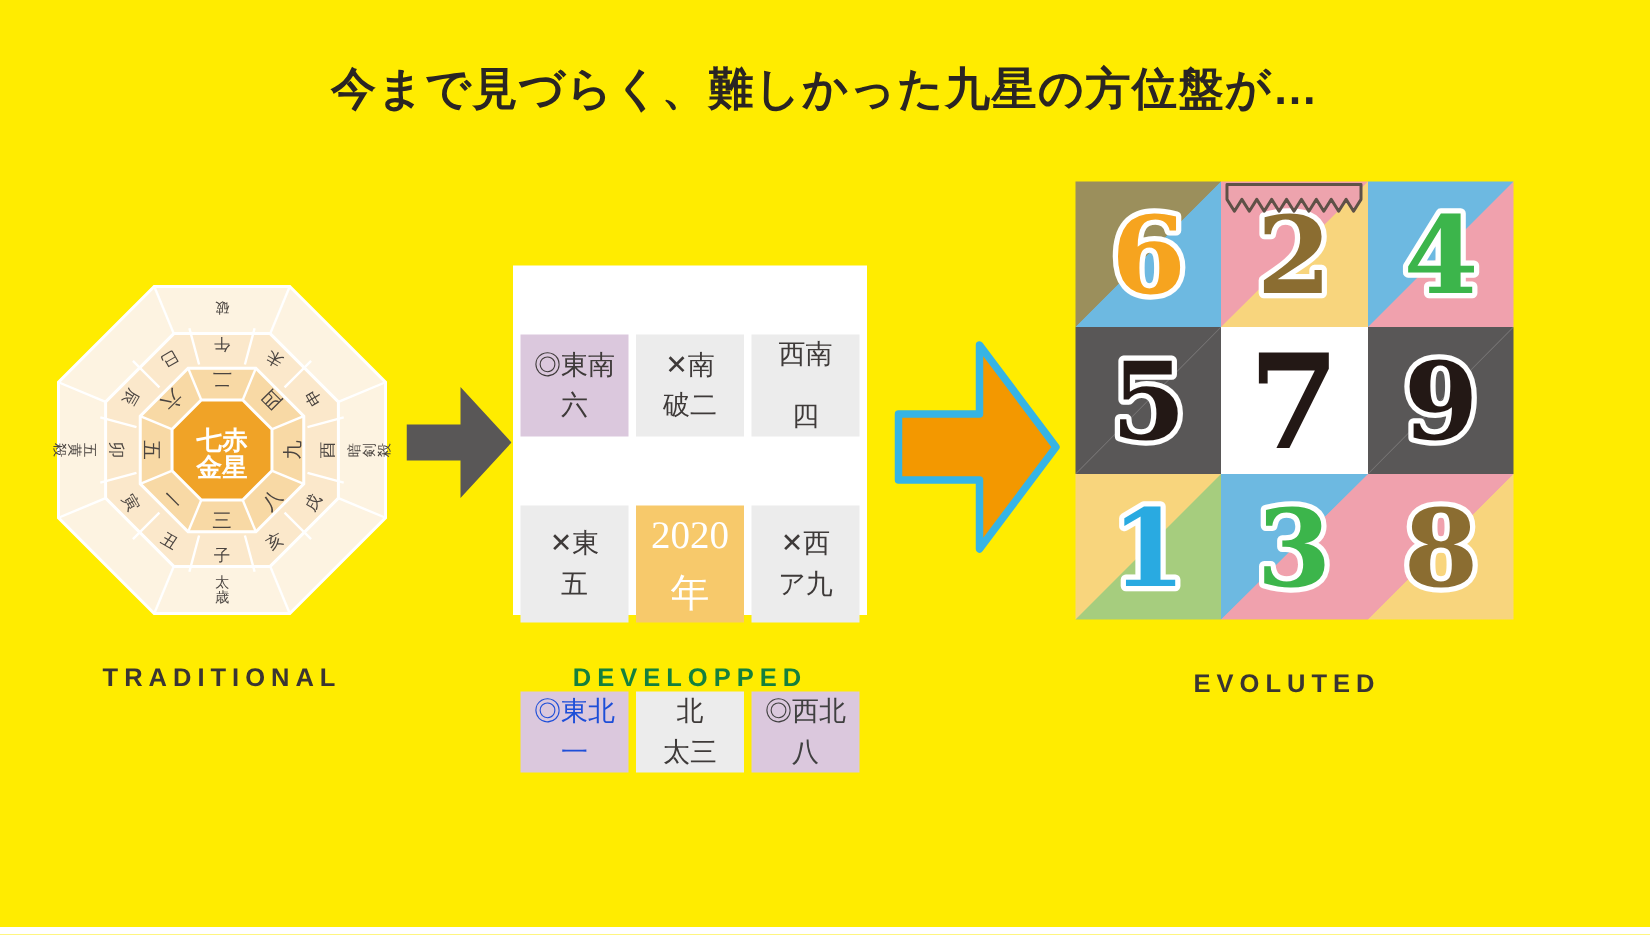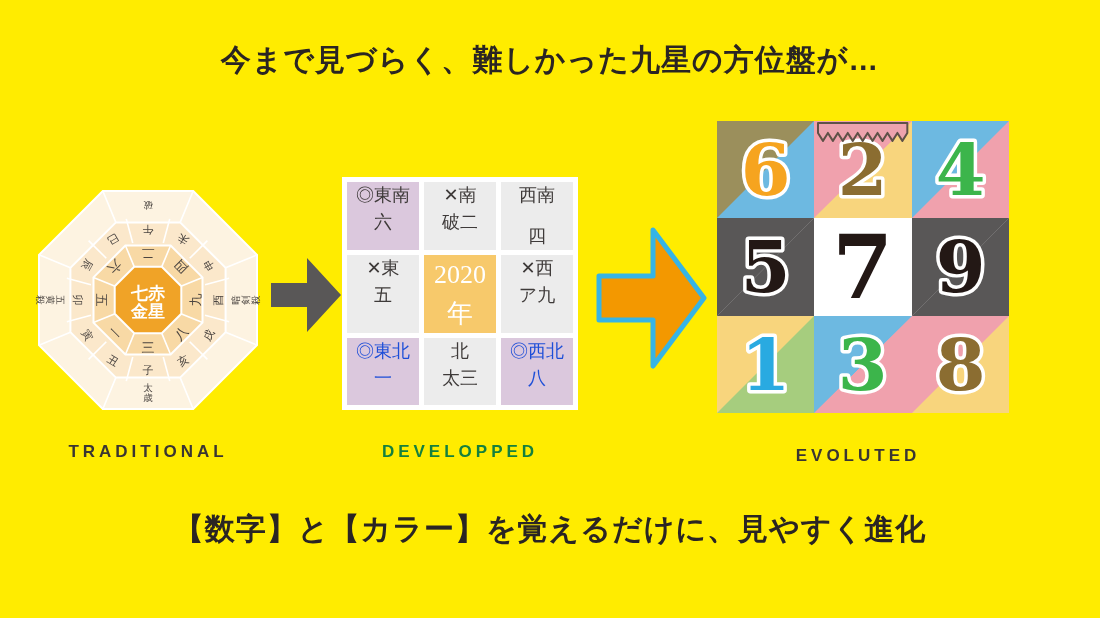--- a/index.html
+++ b/index.html
@@ -12,22 +12,22 @@
   #headline-bottom{top:511px;}
   .panel-label{position:absolute;text-align:center;font-weight:bold;
                font-size:17px;letter-spacing:4px;}
   #octagon-wrap{position:absolute;left:28px;top:180px;width:240px;height:240px;}
   #label-traditional{left:28px;width:240px;top:442px;}
   #arrow1{position:absolute;left:271px;top:258px;width:70px;height:74px;}
   #dev-grid{position:absolute;left:342px;top:177px;width:226px;height:223px;
             background:#ffffff;padding:5px;display:grid;
             grid-template-columns:repeat(3,1fr);grid-template-rows:repeat(3,1fr);gap:5px;}
   #label-developped{left:342px;width:236px;top:442px;}
-  .dev-cell{display:flex;flex-direction:column;align-items:center;
-            font-size:18px;line-height:1.5;text-align:center;}
+  .dev-cell{display:flex;flex-direction:column;align-items:center;justify-content:center;
+            font-size:18px;line-height:1.5;text-align:center;margin-top:41px;}
   .dev-cell.center-cell{font-size:26px;font-family:Liberation Serif, serif;}
   #arrow2{position:absolute;left:596px;top:227px;width:111px;height:142px;}
   #evo-grid{position:absolute;left:717px;top:121px;width:292px;height:292px;
             display:grid;grid-template-columns:repeat(3,1fr);grid-template-rows:repeat(3,1fr);}
   .evo-cell{position:relative;}
   .evo-cell svg.num{position:absolute;inset:0;width:100%;height:100%;}
   .evo-cell svg.ribbon{position:absolute;left:0;top:0;width:100%;}
   #label-evoluted{left:712px;width:292px;top:446px;}
   #bottom-strip{position:absolute;left:0;bottom:0;width:1100px;height:5px;background:#ffffff;}
 </style>
@@ -178,21 +178,21 @@
         <div>ア九</div>
       </div>
       <div class="dev-cell" style="background: rgb(219, 200, 221); color: #1d4ed8;">
         <div>◎東北</div>
         <div>一</div>
       </div>
       <div class="dev-cell" style="background: rgb(236, 236, 236); color: rgb(62, 58, 57);">
         <div>北</div>
         <div>太三</div>
       </div>
-      <div class="dev-cell" style="background: rgb(219, 200, 221); color: #1d4ed8;">
+      <div class="dev-cell" style="background: rgb(219, 200, 221); color: #404040;">
         <div>◎西北</div>
         <div>八</div>
       </div>
     </div>
   <div id="label-developped" class="panel-label" style="color: #15803d;">DEVELOPPED</div>
 
   <svg id="arrow2" viewBox="0 0 111 142">
     <path d="M3,49 L57,49 L57,3 L108,71 L57,139 L57,93 L3,93 Z" stroke-width="5" stroke-linejoin="round" stroke-linecap="round" fill="#f39800" stroke="#36b4e5"></path>
   </svg>
 
@@ -241,16 +241,15 @@
         </svg>
       </div>
       <div class="evo-cell" style="background: linear-gradient(to right bottom, rgb(240, 161, 173) 49.8%, rgb(248, 213, 125) 50.2%);">
         <svg viewBox="0 0 98 98" class="num">
           <text x="49" y="75" text-anchor="middle" font-size="72" font-family="&quot;DejaVu Serif&quot;,serif" font-weight="bold" fill="#8b6d31" stroke="#ffffff" stroke-width="7" paint-order="stroke" stroke-linejoin="round">8</text>
         </svg>
       </div>
     </div>
   <div id="label-evoluted" class="panel-label" style="color: rgb(58, 53, 50);">EVOLUTED</div>
 
-  <div id="headline-bottom" class="headline" style="color: rgb(42, 37, 35);">【数字】と【カラー】を覚えるだけに、見やすく進化</div>
 
   <div id="bottom-strip" style="background: rgb(255, 255, 255);"></div>
 </div>
 
 </body></html>

